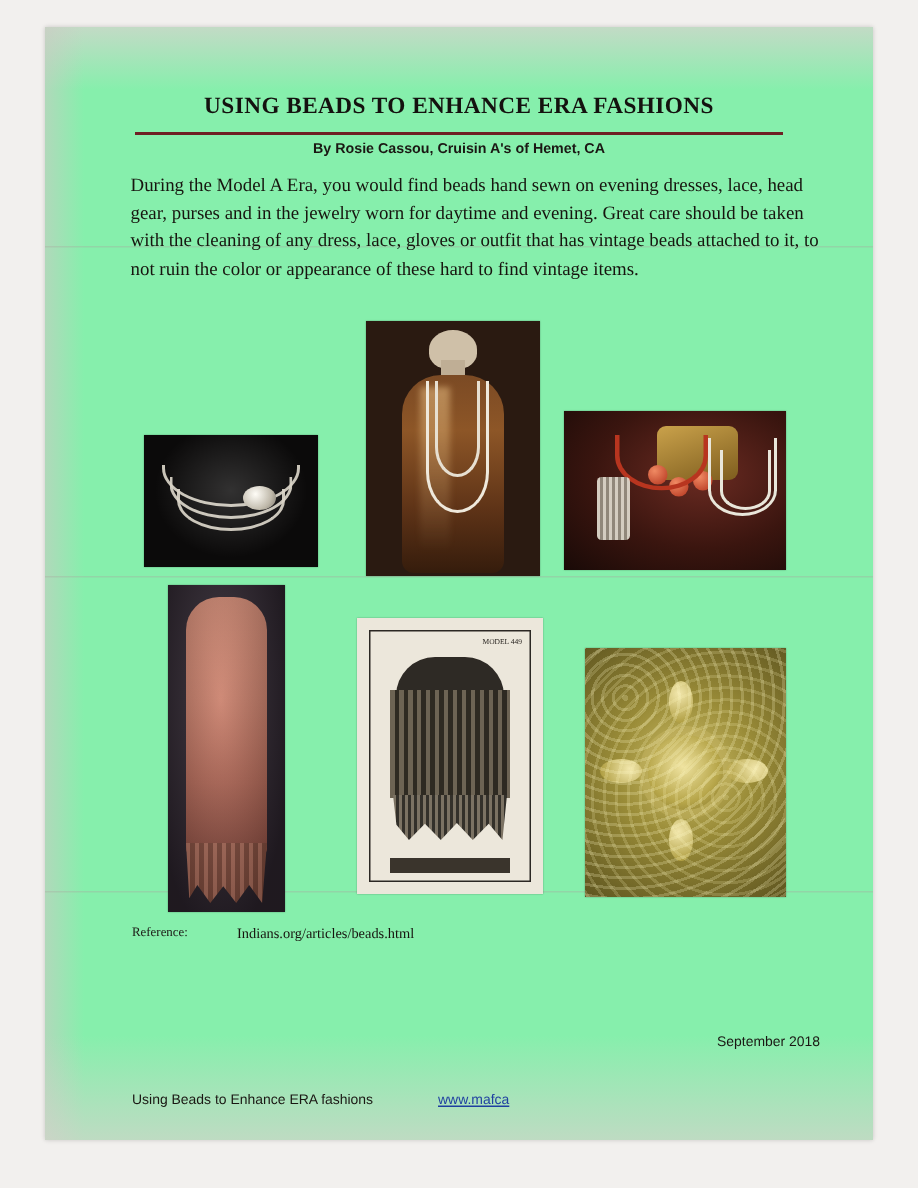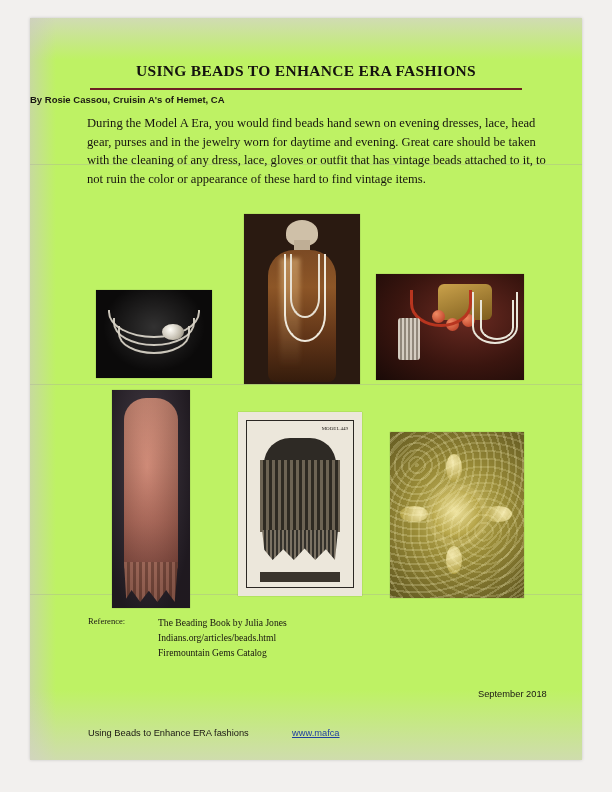--- a/index.html
+++ b/index.html
@@ -20,21 +20,21 @@
     width: 612px;
     height: 792px;
     background: #f2f0ee;
   }
   .paper {
     position: absolute;
     left: 30px;
     top: 18px;
     width: 552px;
     height: 742px;
-    background: #bef264;
+    background: #86efac;
     box-shadow: 0 0 3px rgba(0,0,0,0.18);
   }
   
   .scan-shade-top {
     position: absolute;
     left: 0; top: 0; width: 100%; height: 42px;
     background: linear-gradient(180deg, rgba(215,212,206,0.75), rgba(253,252,250,0));
     pointer-events: none;
   }
   .scan-shade-left {
@@ -73,21 +73,21 @@
     left: 60px;
     top: 70px;
     width: 432px;
     height: 2px;
     background: #6e2024;
   }
   .byline {
     position: absolute;
     left: 0; top: 76px;
     width: 100%;
-    text-align: left;
+    text-align: center;
     font-family: "Liberation Sans", sans-serif;
     font-size: 9.5px;
     font-weight: bold;
     color: #1a1713;
   }
 
   
   .intro {
     position: absolute;
     left: 57px;
@@ -401,23 +401,21 @@
       <div class="petal" style="left:56px; top:22px;"></div>
       <div class="petal" style="left:56px; top:114px;"></div>
       <div class="petal" style="left:16px; top:68px; transform:rotate(90deg);"></div>
       <div class="petal" style="left:100px; top:68px; transform:rotate(90deg);"></div>
       <div class="rosette"></div>
       <div class="tex"></div>
     </div>
 
     <div class="ref-label">Reference:</div>
     <div class="ref-list">
-      <div>The Beading Book by Julia Jones</div>
       <div>Indians.org/articles/beads.html</div>
-      <div>Firemountain Gems Catalog</div>
     </div>
 
     <div class="footer-left">Using Beads to Enhance ERA fashions</div>
     <div class="footer-link">www.mafca</div>
     <div class="footer-right">September 2018</div>
 
   </div>
 </div>
 
 </body></html>

